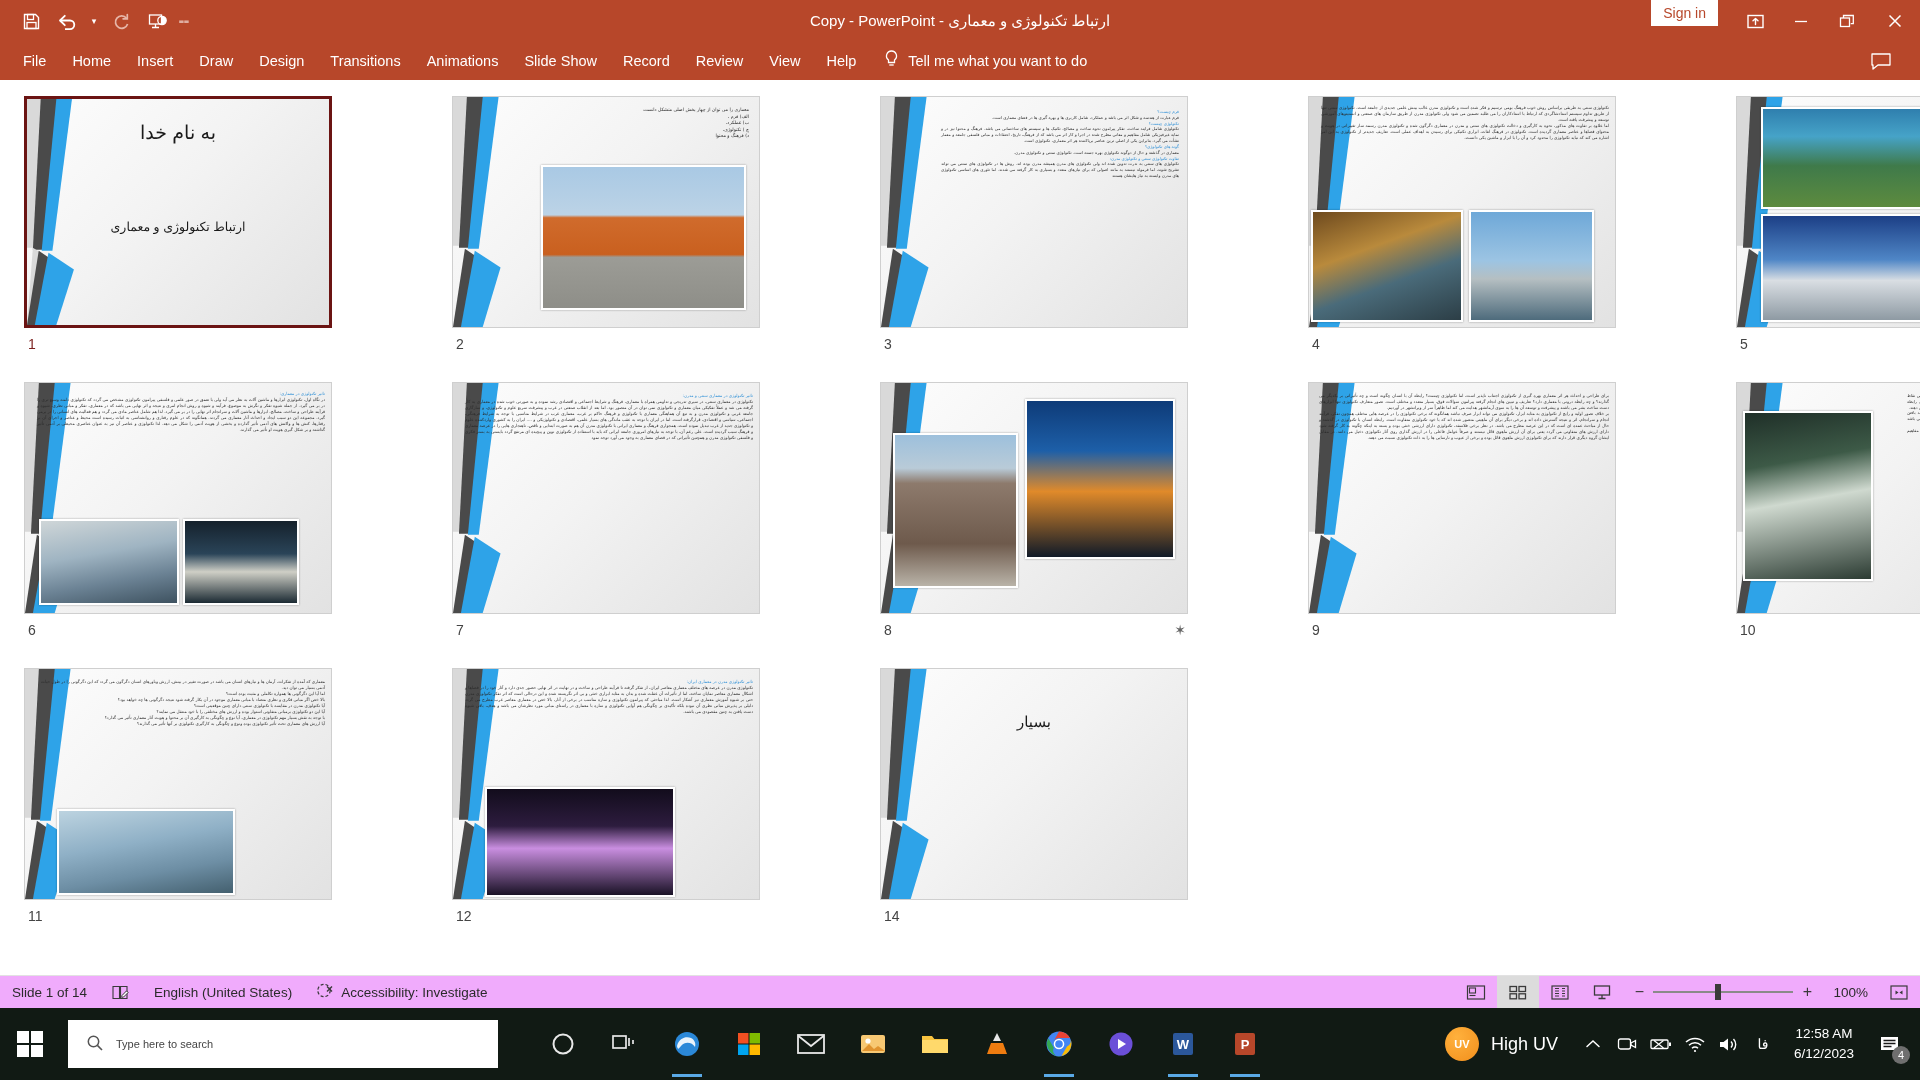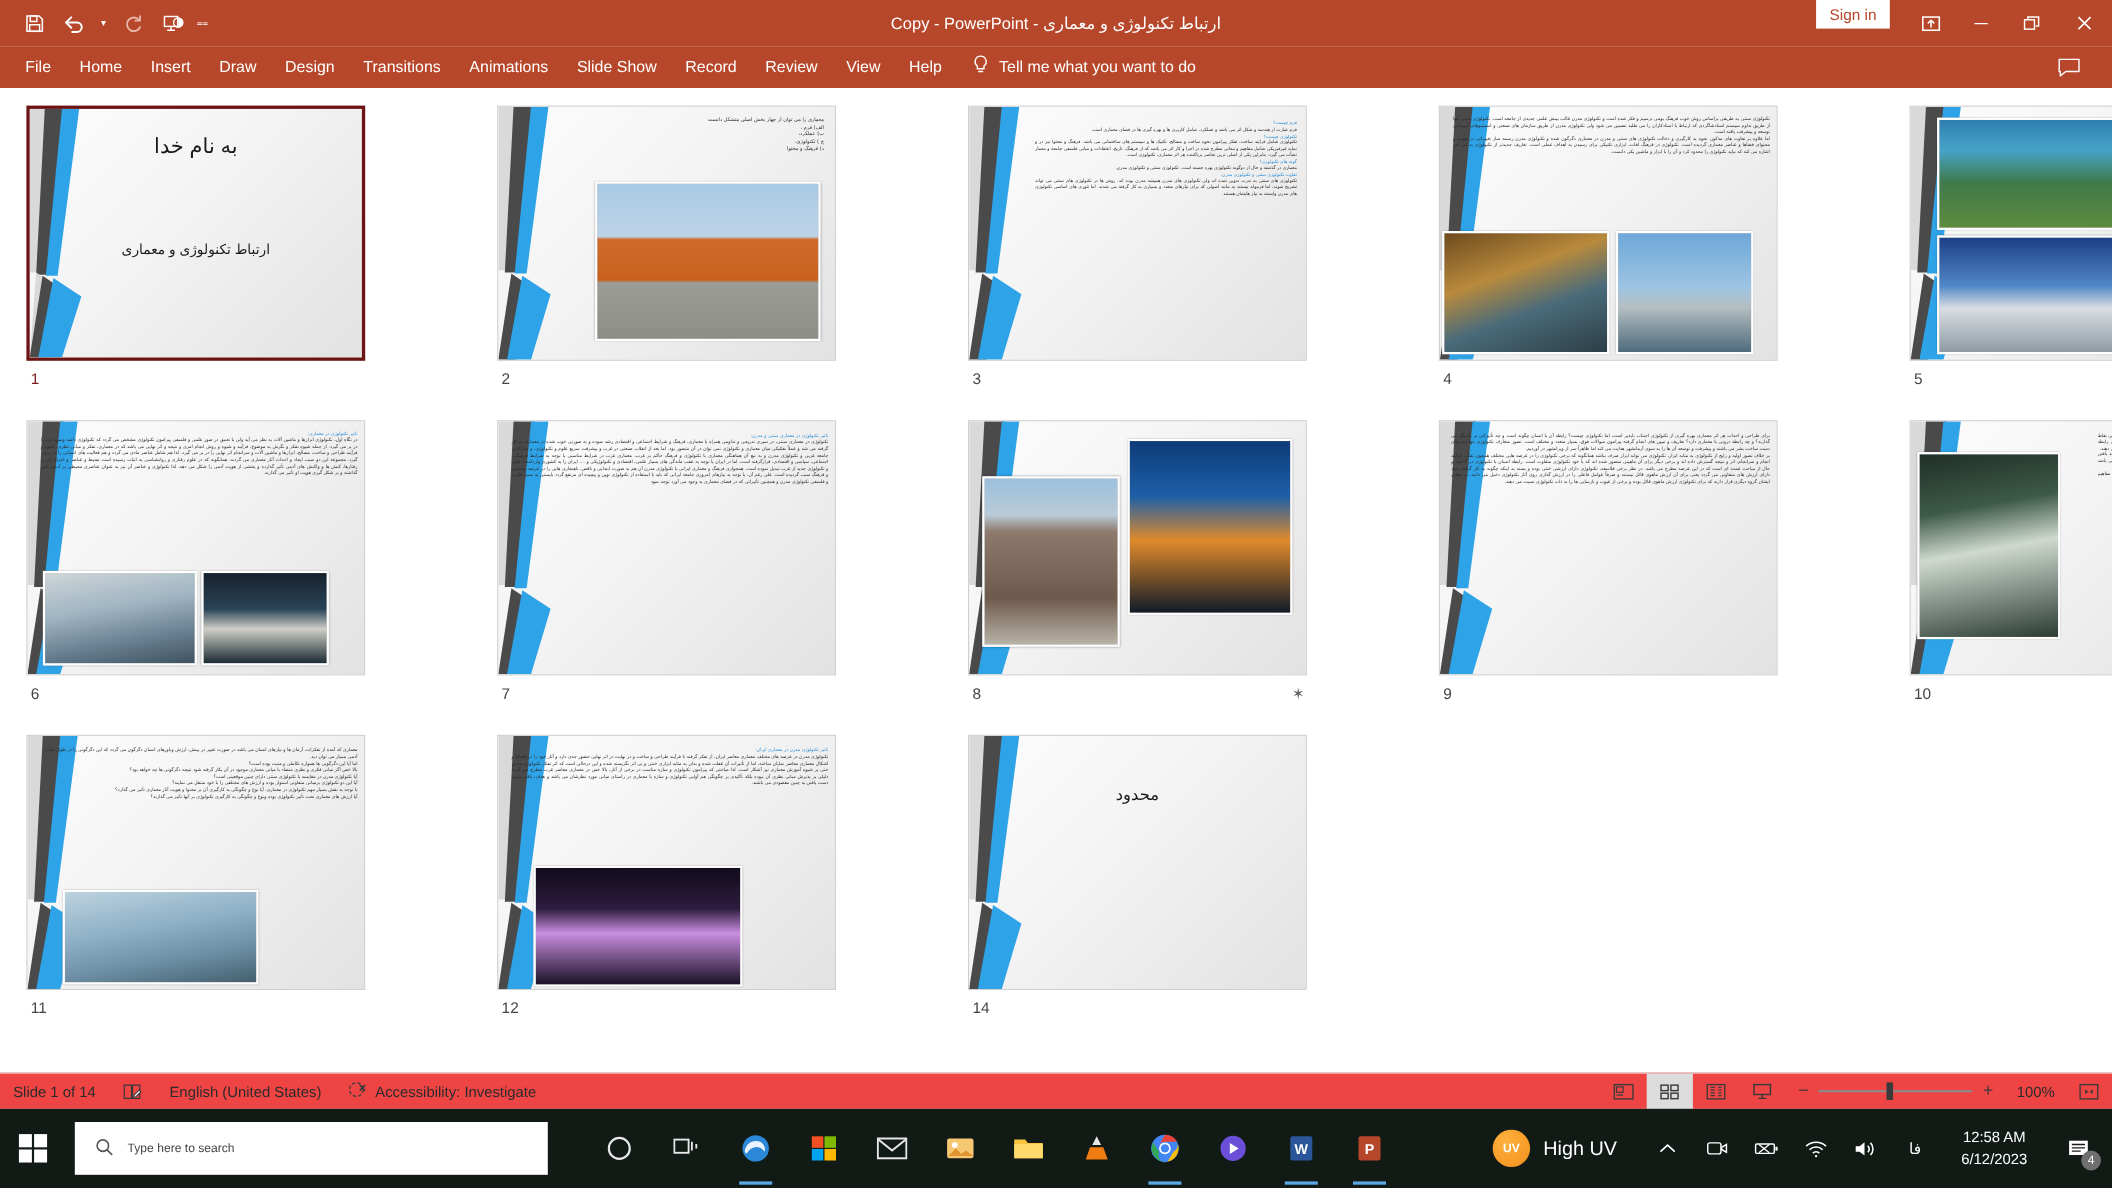--- a/index.html
+++ b/index.html
@@ -97,21 +97,21 @@
   .s-title-big {
     position: absolute; width: 100%; text-align: center;
     direction: rtl; color: #1a1a1a; font-family: Liberation Sans, sans-serif;
   }
   .s-img { position: absolute; background: #bbb; border: 2px solid #fff; box-shadow: 0 0 2px rgba(0,0,0,.35); overflow:hidden; }
   .s-img > div { width:100%; height:100%; }
 
   
   .statusbar {
     position: absolute; top: 975px; left: 0; width: 1920px; height: 33px;
-    background: #ef4444; border-top: 1px solid #e2e2e2;
+    background: #f0abfc; border-top: 1px solid #e2e2e2;
     display: flex; align-items: center; font-size: 13.5px; color: #2b2b2b;
   }
   .sb-item { display: flex; align-items: center; gap: 6px; padding: 0 12px; height: 33px; white-space: nowrap; }
   .sb-right { margin-left: auto; display: flex; align-items: center; height: 33px; }
   .viewbtn {
     width: 42px; height: 33px; display: flex; align-items: center; justify-content: center; color: #3a3a3a;
   }
   .viewbtn.active { background: #dcdcdc; }
   .zoom-slider { display: flex; align-items: center; gap: 8px; padding: 0 10px; }
   .zs-track { position: relative; width: 140px; height: 2px; background: #8a8a8a; }
@@ -133,21 +133,21 @@
     color: #444; font-size: 11px;
   }
   .tb-icons { display: flex; align-items: center; gap: 4px; margin-left: 36px; }
   .tb-ico {
     width: 58px; height: 72px; display: flex; align-items: center; justify-content: center;
     position: relative;
   }
   .tb-ico.running::after {
     content:""; position:absolute; bottom: 3px; left: 14px; width: 30px; height: 3px; background: #5aa9e6;
   }
-  .tray { margin-left: auto; display: flex; align-items: center; gap: 11px; padding-right: 8px; color: #fff; }
+  .tray { margin-left: auto; display: flex; align-items: center; gap: 0px; padding-right: 8px; color: #fff; }
   .uv { display: flex; align-items: center; gap: 12px; padding-right: 18px; }
   .uv-badge {
     width: 34px; height: 34px; border-radius: 50%;
     background: radial-gradient(circle at 35% 30%, #ffb13d, #f28f1c);
     color: #fff; font-size: 11px; display: flex; align-items: center; justify-content: center;
     font-weight: bold;
   }
   .uv-text { color: #fff; font-size: 18px; }
   .tray-ico { width: 34px; height: 72px; display: flex; align-items: center; justify-content: center; color: #fff; }
   .clock {
@@ -577,21 +577,21 @@
         <div class="thumb-wrap">
           <div class="thumb">
             <svg class="deco" viewBox="0 0 105 232" preserveAspectRatio="none">
               <polygon points="0,0 22,0 8,150 0,150" fill="#d9d9d9"></polygon>
               <polygon points="14,0 33,0 18,152 6,152" fill="#4a4a4a"></polygon>
               <polygon points="30,0 46,0 26,153 15,153" fill="#2ea3e8"></polygon>
               <polygon points="12,153 34,168 16,232 0,232" fill="#4a4a4a"></polygon>
               <polygon points="22,155 48,172 30,232 8,232" fill="#2ea3e8"></polygon>
             </svg>
             <div class="slide-body">
-              <div class="s-title-big" style="top:44px;font-size:15px;">محدود</div>
+              <div class="s-title-big" style="top:44px;font-size:15px;">بسیار</div>
             </div>
           </div>
         </div>
         <div class="slide-num-row">
           <span class="slide-num">14</span>
         </div>
       </div>
 
     </div>
   </div>

